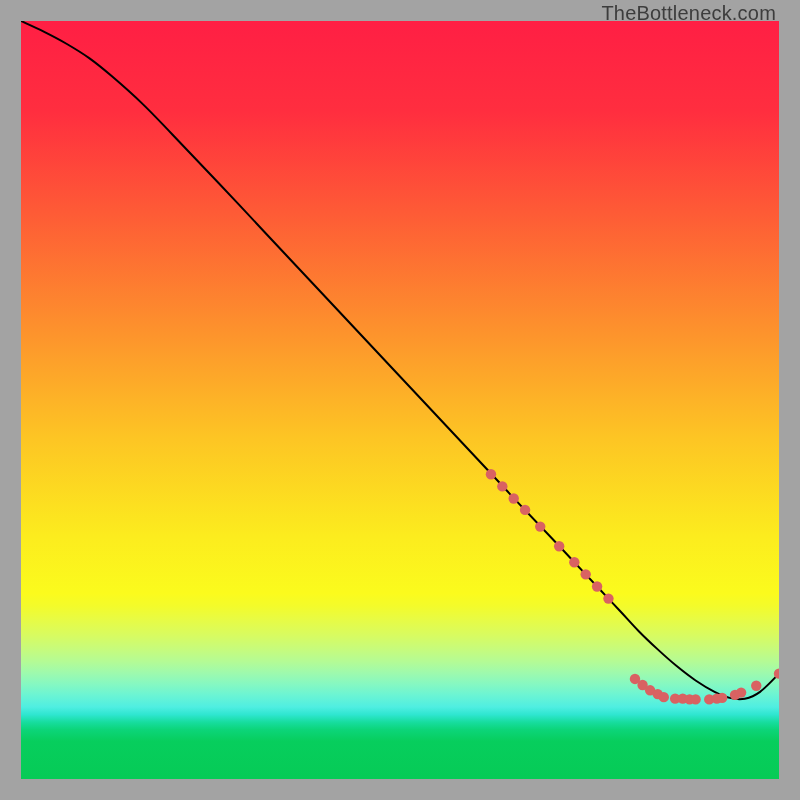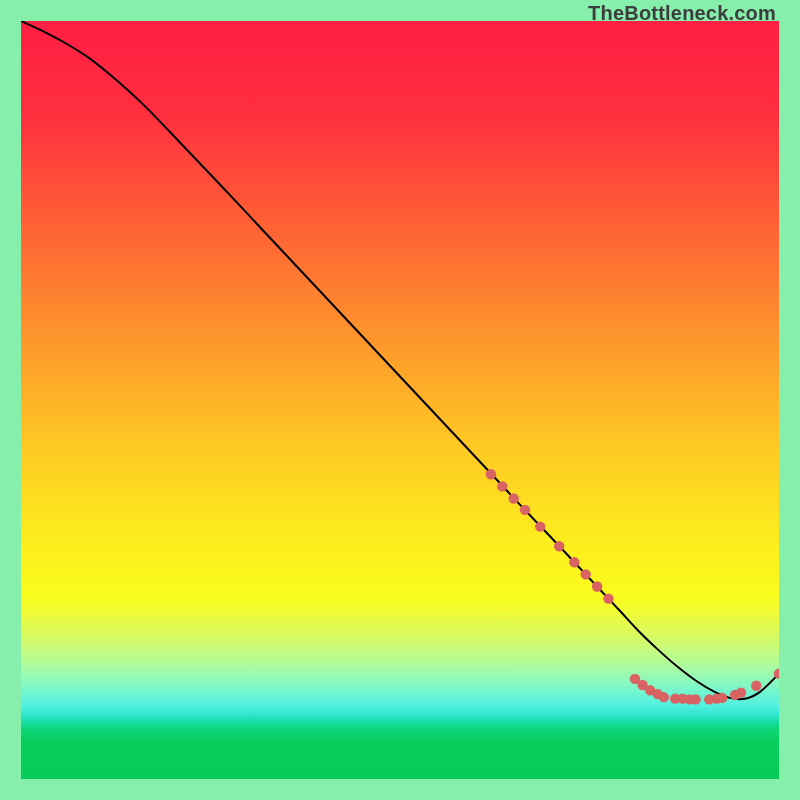--- a/index.html
+++ b/index.html
@@ -1,22 +1,21 @@
 <!DOCTYPE html>
 <html><head>
 <meta charset="utf-8">
 <style>
   * { margin: 0; padding: 0; box-sizing: border-box; }
   html, body { width: 800px; height: 800px; overflow: hidden; background: #000; }
   .stage {
     position: relative;
     width: 800px;
     height: 800px;
-    background: #86efac;
-    font-weight: bold;
+    background: #a3a3a3;
   }
   .plot {
     position: absolute;
     left: 21px;
     top: 21px;
     width: 758px;
     height: 758px;
     overflow: hidden;
   }
   .gradient {

